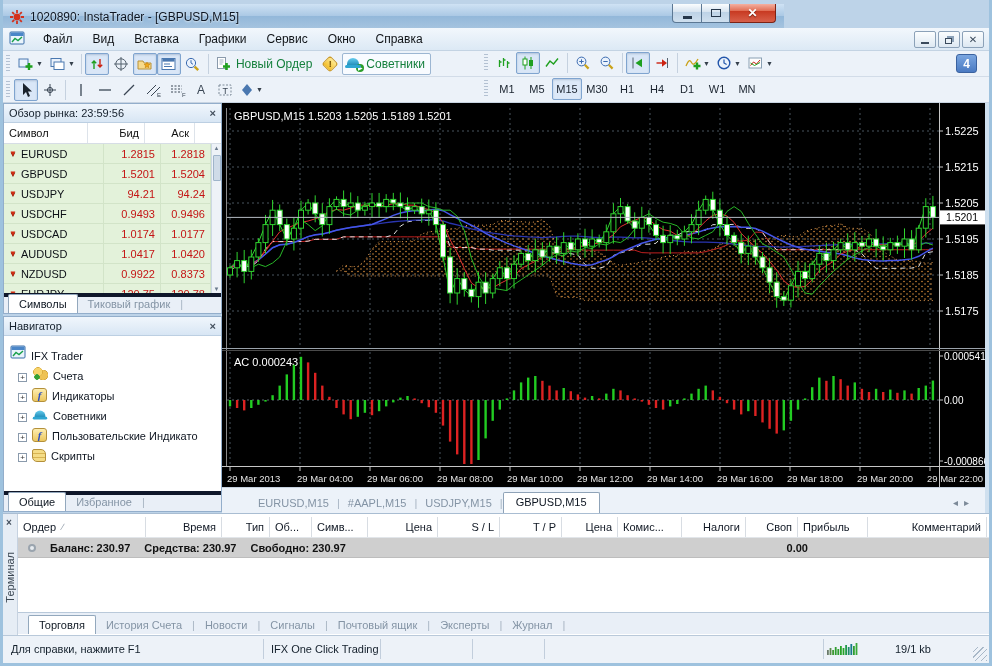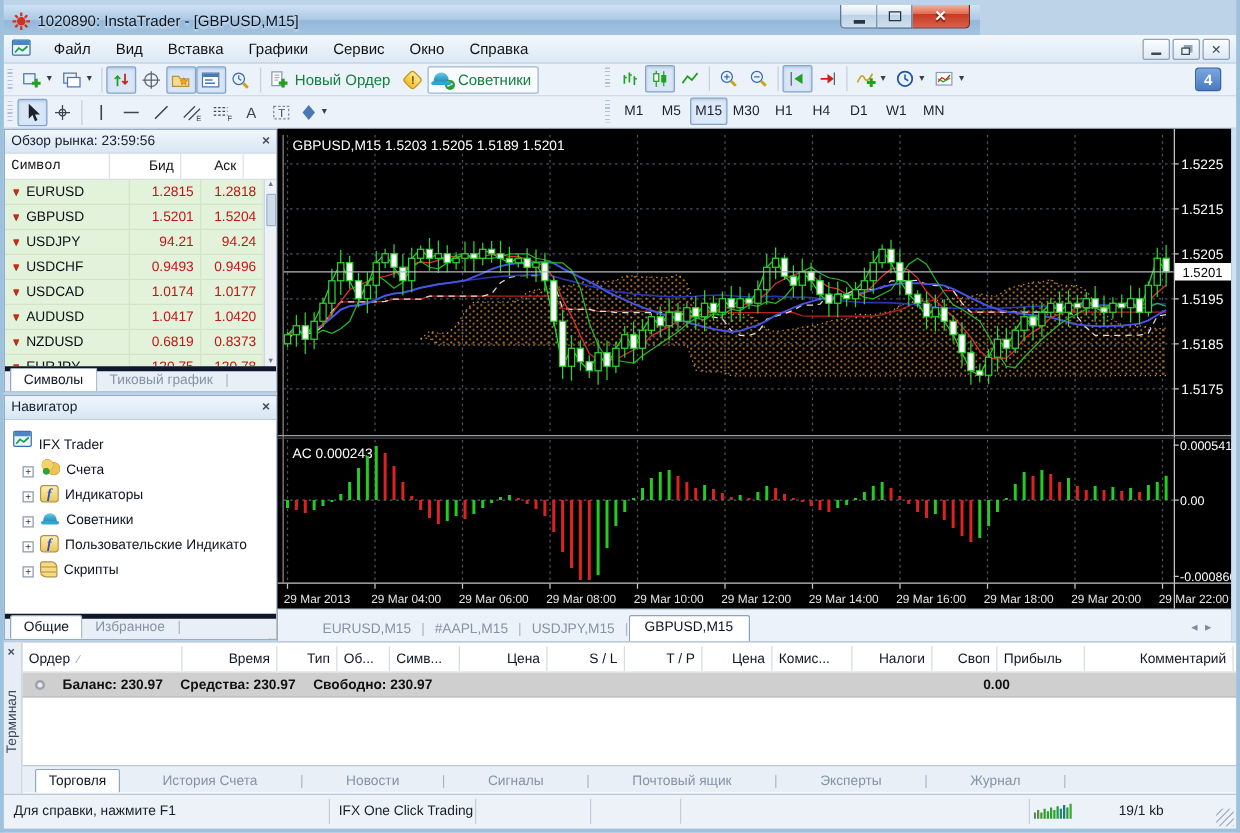--- a/index.html
+++ b/index.html
@@ -47,21 +47,21 @@
   .tfbtn{min-width:30px;height:22px;display:flex;align-items:center;justify-content:center;border:1px solid transparent;border-radius:2px;font-size:11px;color:#1a232e;}
   .tfbtn.pressed{background:#dde9f8;border-color:#7fa4cf;box-shadow:inset 0 1px 2px rgba(60,90,130,.25);}
   
   .panel{position:absolute;left:3px;width:219px;border:1px solid #93aecb;background:#fff;overflow:hidden;}
   #market-watch{top:103px;height:211px;}
   #navigator{top:316px;height:196px;}
   .phead{height:19px;background:linear-gradient(#f0f6fc,#d8e6f4);border-bottom:1px solid #bccfe2;display:flex;align-items:center;padding:0 5px;font-size:11px;color:#15202c;}
   .phead .x{margin-left:auto;color:#44505e;font-size:11px;font-weight:bold;}
   .mw-colhead{display:flex;height:21px;border-bottom:1px solid #d6dde5;align-items:center;background:#fff;}
   .mw-colhead div{border-right:1px solid #dde3ea;height:100%;display:flex;align-items:center;padding:0 5px;}
-  .mwc-sym{width:84px;font-family:Liberation Mono, monospace;}
+  .mwc-sym{width:84px;}
   .mwc-bid{width:57px;justify-content:flex-end;}
   .mwc-ask{width:50px;justify-content:flex-end;}
   .mw-rows{position:absolute;left:0;top:40px;bottom:20px;width:207px;overflow:hidden;}
   .mw-row{display:flex;height:20px;background:#e3f2da;border-bottom:1px solid #d2e4c8;align-items:center;}
   .mw-row .c{height:100%;display:flex;align-items:center;padding:0 5px;border-right:1px solid #d2e4c8;}
   .mw-sym{width:100px;gap:4px;color:#0c1016;}
   .mw-bid{width:57px;justify-content:flex-end;color:#c41414;}
   .mw-ask{width:50px;justify-content:flex-end;color:#c41414;}
   .arr-dn{color:#d22b12;font-size:8px;text-shadow:0 1px 0 #7e1404;}
   .mw-scroll{position:absolute;right:0;top:40px;bottom:20px;width:10px;background:#eef2f7;border-left:1px solid #ccd8e4;}
@@ -95,21 +95,21 @@
   #term-strip .x{position:absolute;left:3px;top:3px;font-size:10px;font-weight:bold;color:#44505e;}
   #term-vlabel{position:absolute;left:1px;top:38px;writing-mode:vertical-rl;transform:rotate(180deg);font-size:11px;color:#3c4854;}
   #term-main{position:absolute;left:15px;top:0;width:971px;height:122px;}
   #term-head{display:flex;height:21px;align-items:center;border-bottom:1px solid #e2e6ea;margin-top:3px;}
   .tcol{height:100%;display:flex;align-items:center;padding:0 5px;border-right:1px solid #d8dde3;font-size:11px;color:#101824;white-space:nowrap;overflow:hidden;}
   .tcol.r{justify-content:flex-end;}
   .sortmark{color:#8a96a4;margin-left:6px;font-size:9px;}
   #balance-row{position:relative;display:flex;align-items:center;height:20px;background:#cyan;background:#cfcfcf;border-bottom:1px solid #bdbdbd;font-weight:bold;gap:14px;padding-left:10px;}
   #balance-row .coin{width:8px;height:8px;border-radius:50%;border:2px solid #9aa4ae;background:#e8ecf0;}
   #profit-val{position:absolute;left:735px;width:55px;text-align:right;}
-  #term-tabs{position:absolute;left:0;bottom:2px;width:100%;height:22px;background:#e9eff7;border-top:1px solid #b9c9da;display:flex;align-items:flex-end;padding-left:10px;gap:24px;}
+  #term-tabs{position:absolute;left:0;bottom:2px;width:100%;height:22px;background:#e9eff7;border-top:1px solid #b9c9da;display:flex;align-items:flex-end;padding-left:10px;}
   
   #statusbar{position:absolute;left:3px;top:635px;width:986px;height:28px;background:#edf2f8;border-top:1px solid #b9c9da;font-size:11px;color:#14202c;}
   #statusbar .cell{position:absolute;top:7px;}
   .ssep{position:absolute;top:3px;width:1px;height:20px;background:#c2cedc;}
   #grip{position:absolute;right:2px;bottom:2px;width:14px;height:14px;background:repeating-linear-gradient(135deg,transparent 0 3px,#a8b8c8 3px 4px);}
   #traffic{position:absolute;left:824px;top:5px;}
   #traffic-label{position:absolute;left:860px;top:7px;width:68px;text-align:right;}
   svg text{font-family:"Liberation Sans",sans-serif;}
 </style>
 </head>
@@ -436,21 +436,21 @@
           <span>AUDUSD</span>
         </div>
         <div class="c mw-bid">1.0417</div>
         <div class="c mw-ask">1.0420</div>
       </div>
       <div class="mw-row">
         <div class="c mw-sym">
           <span class="arr-dn">▼</span>
           <span>NZDUSD</span>
         </div>
-        <div class="c mw-bid">0.6819</div>
+        <div class="c mw-bid">0.9922</div>
         <div class="c mw-ask">0.8373</div>
       </div>
       <div class="mw-row">
         <div class="c mw-sym">
           <span class="arr-dn">▼</span>
           <span>EURJPY</span>
         </div>
         <div class="c mw-bid">120.75</div>
         <div class="c mw-ask">120.78</div>
       </div>

